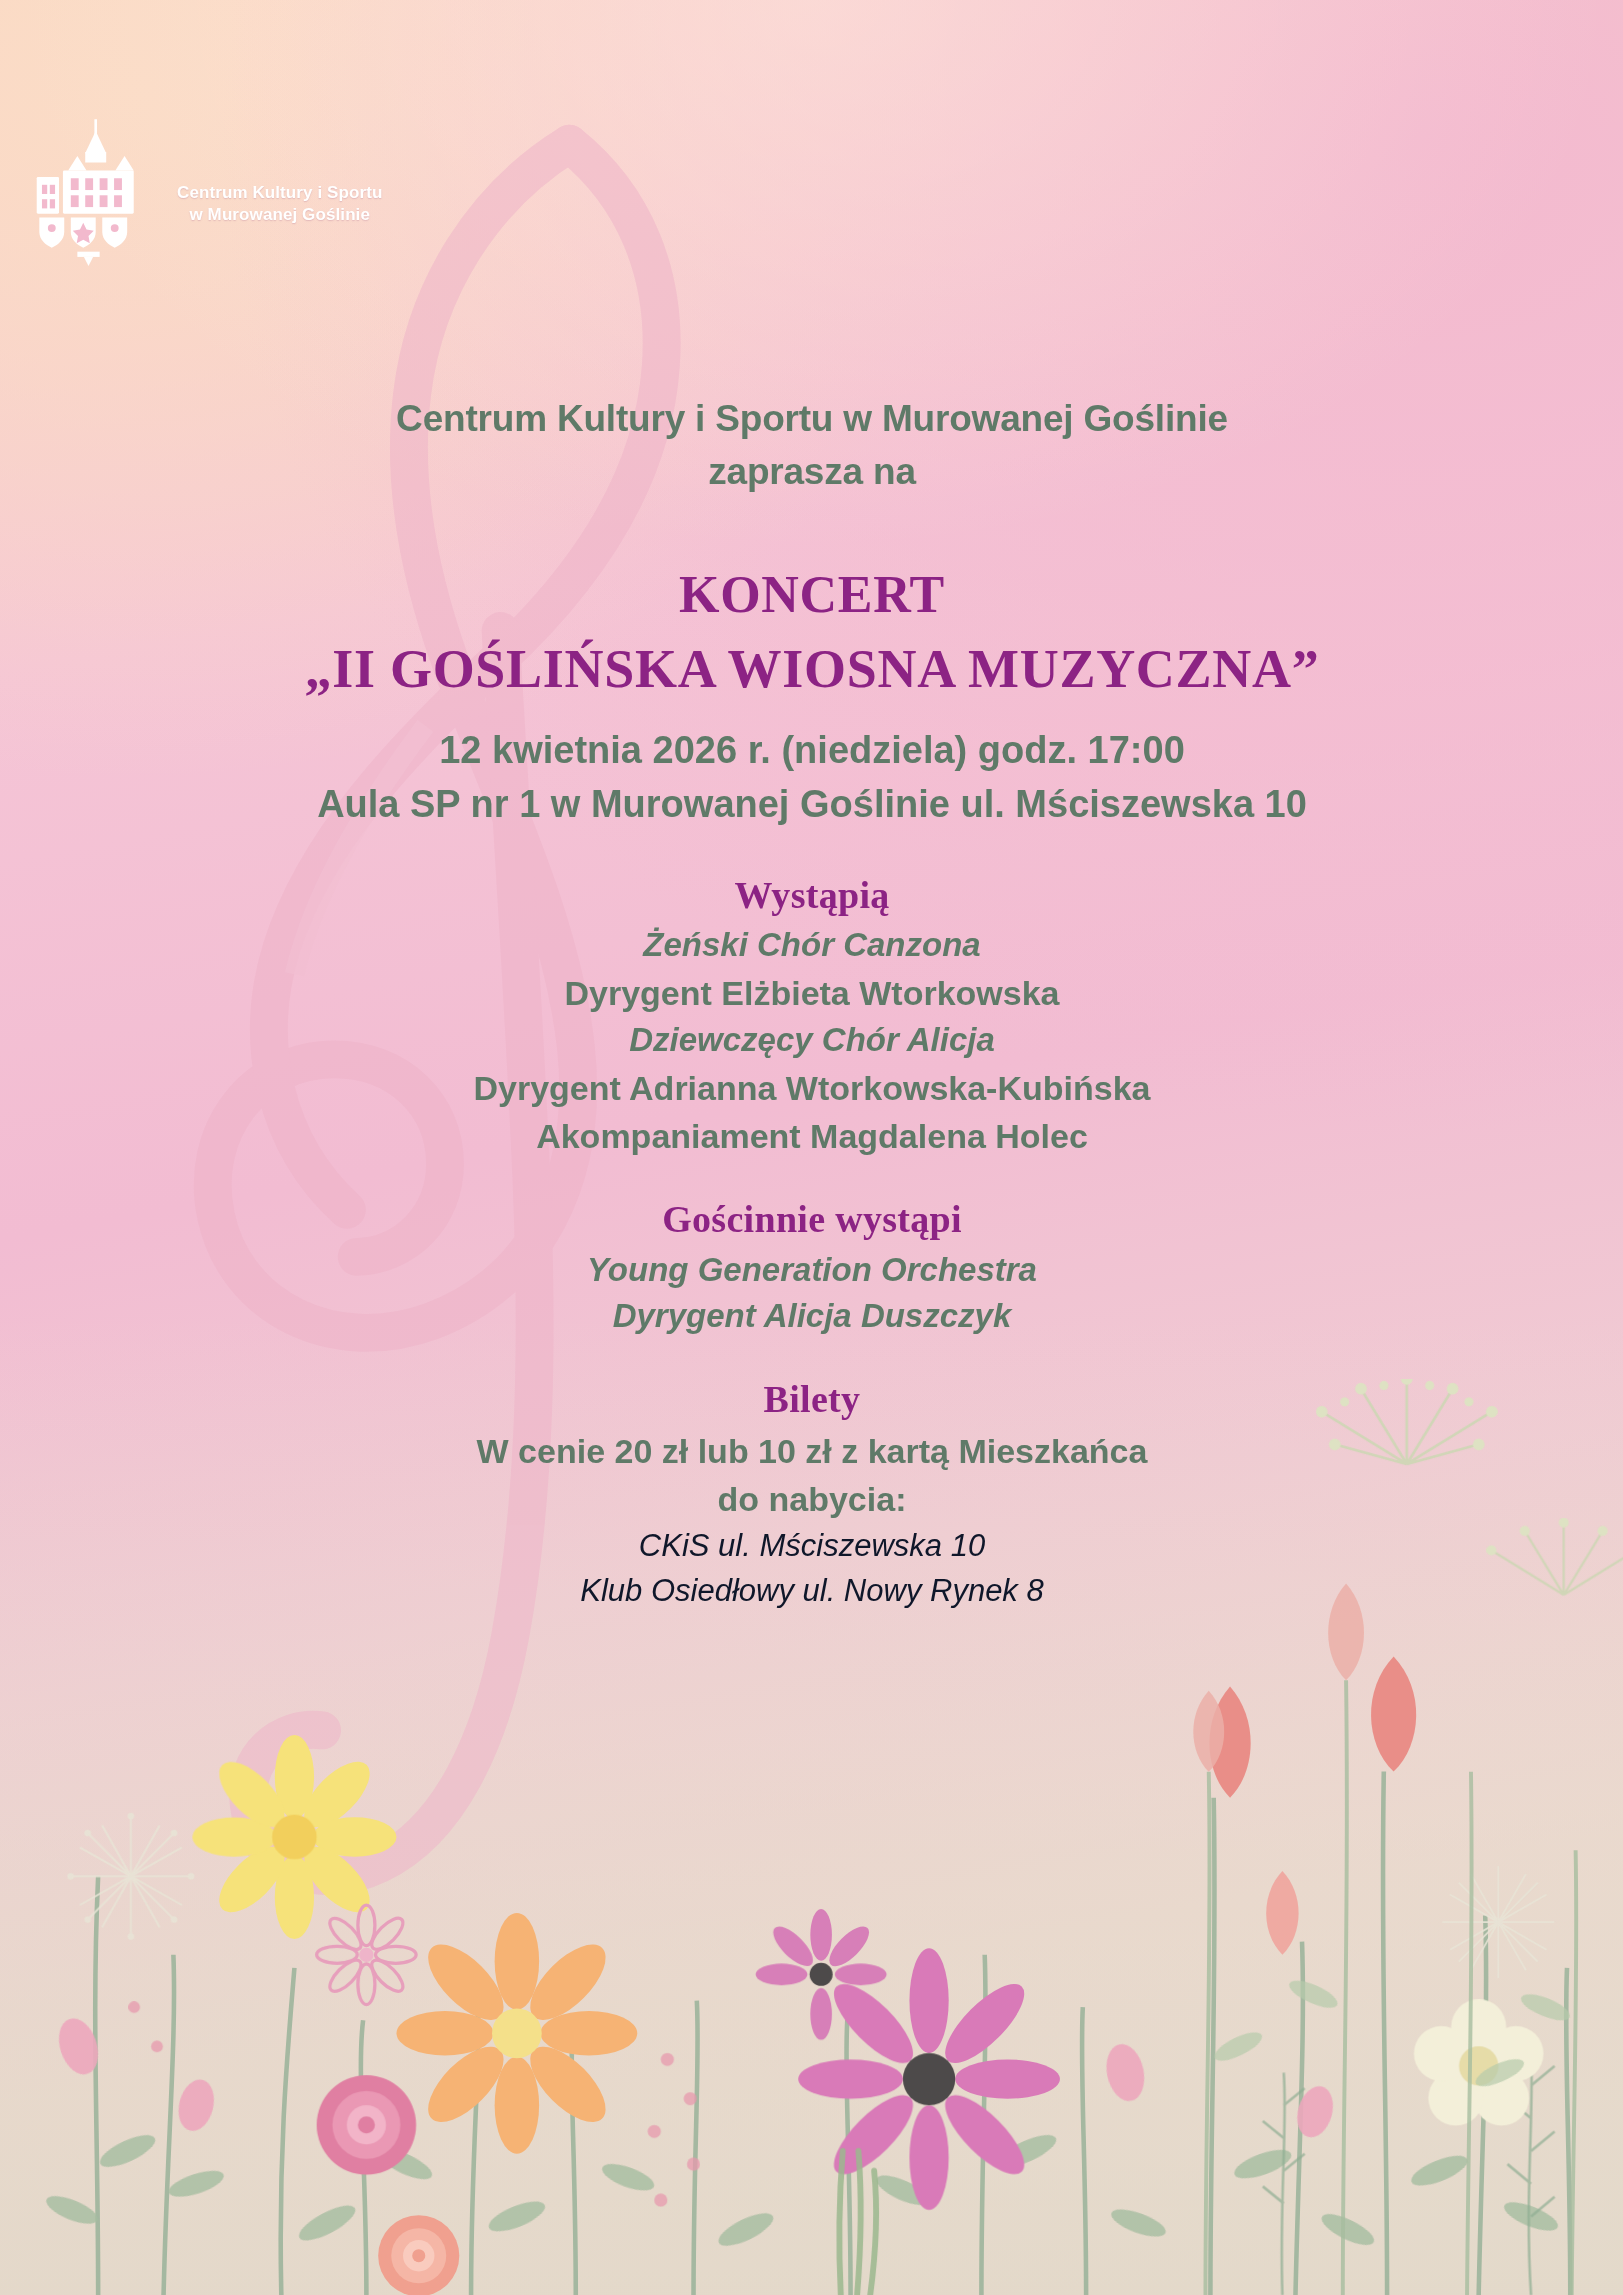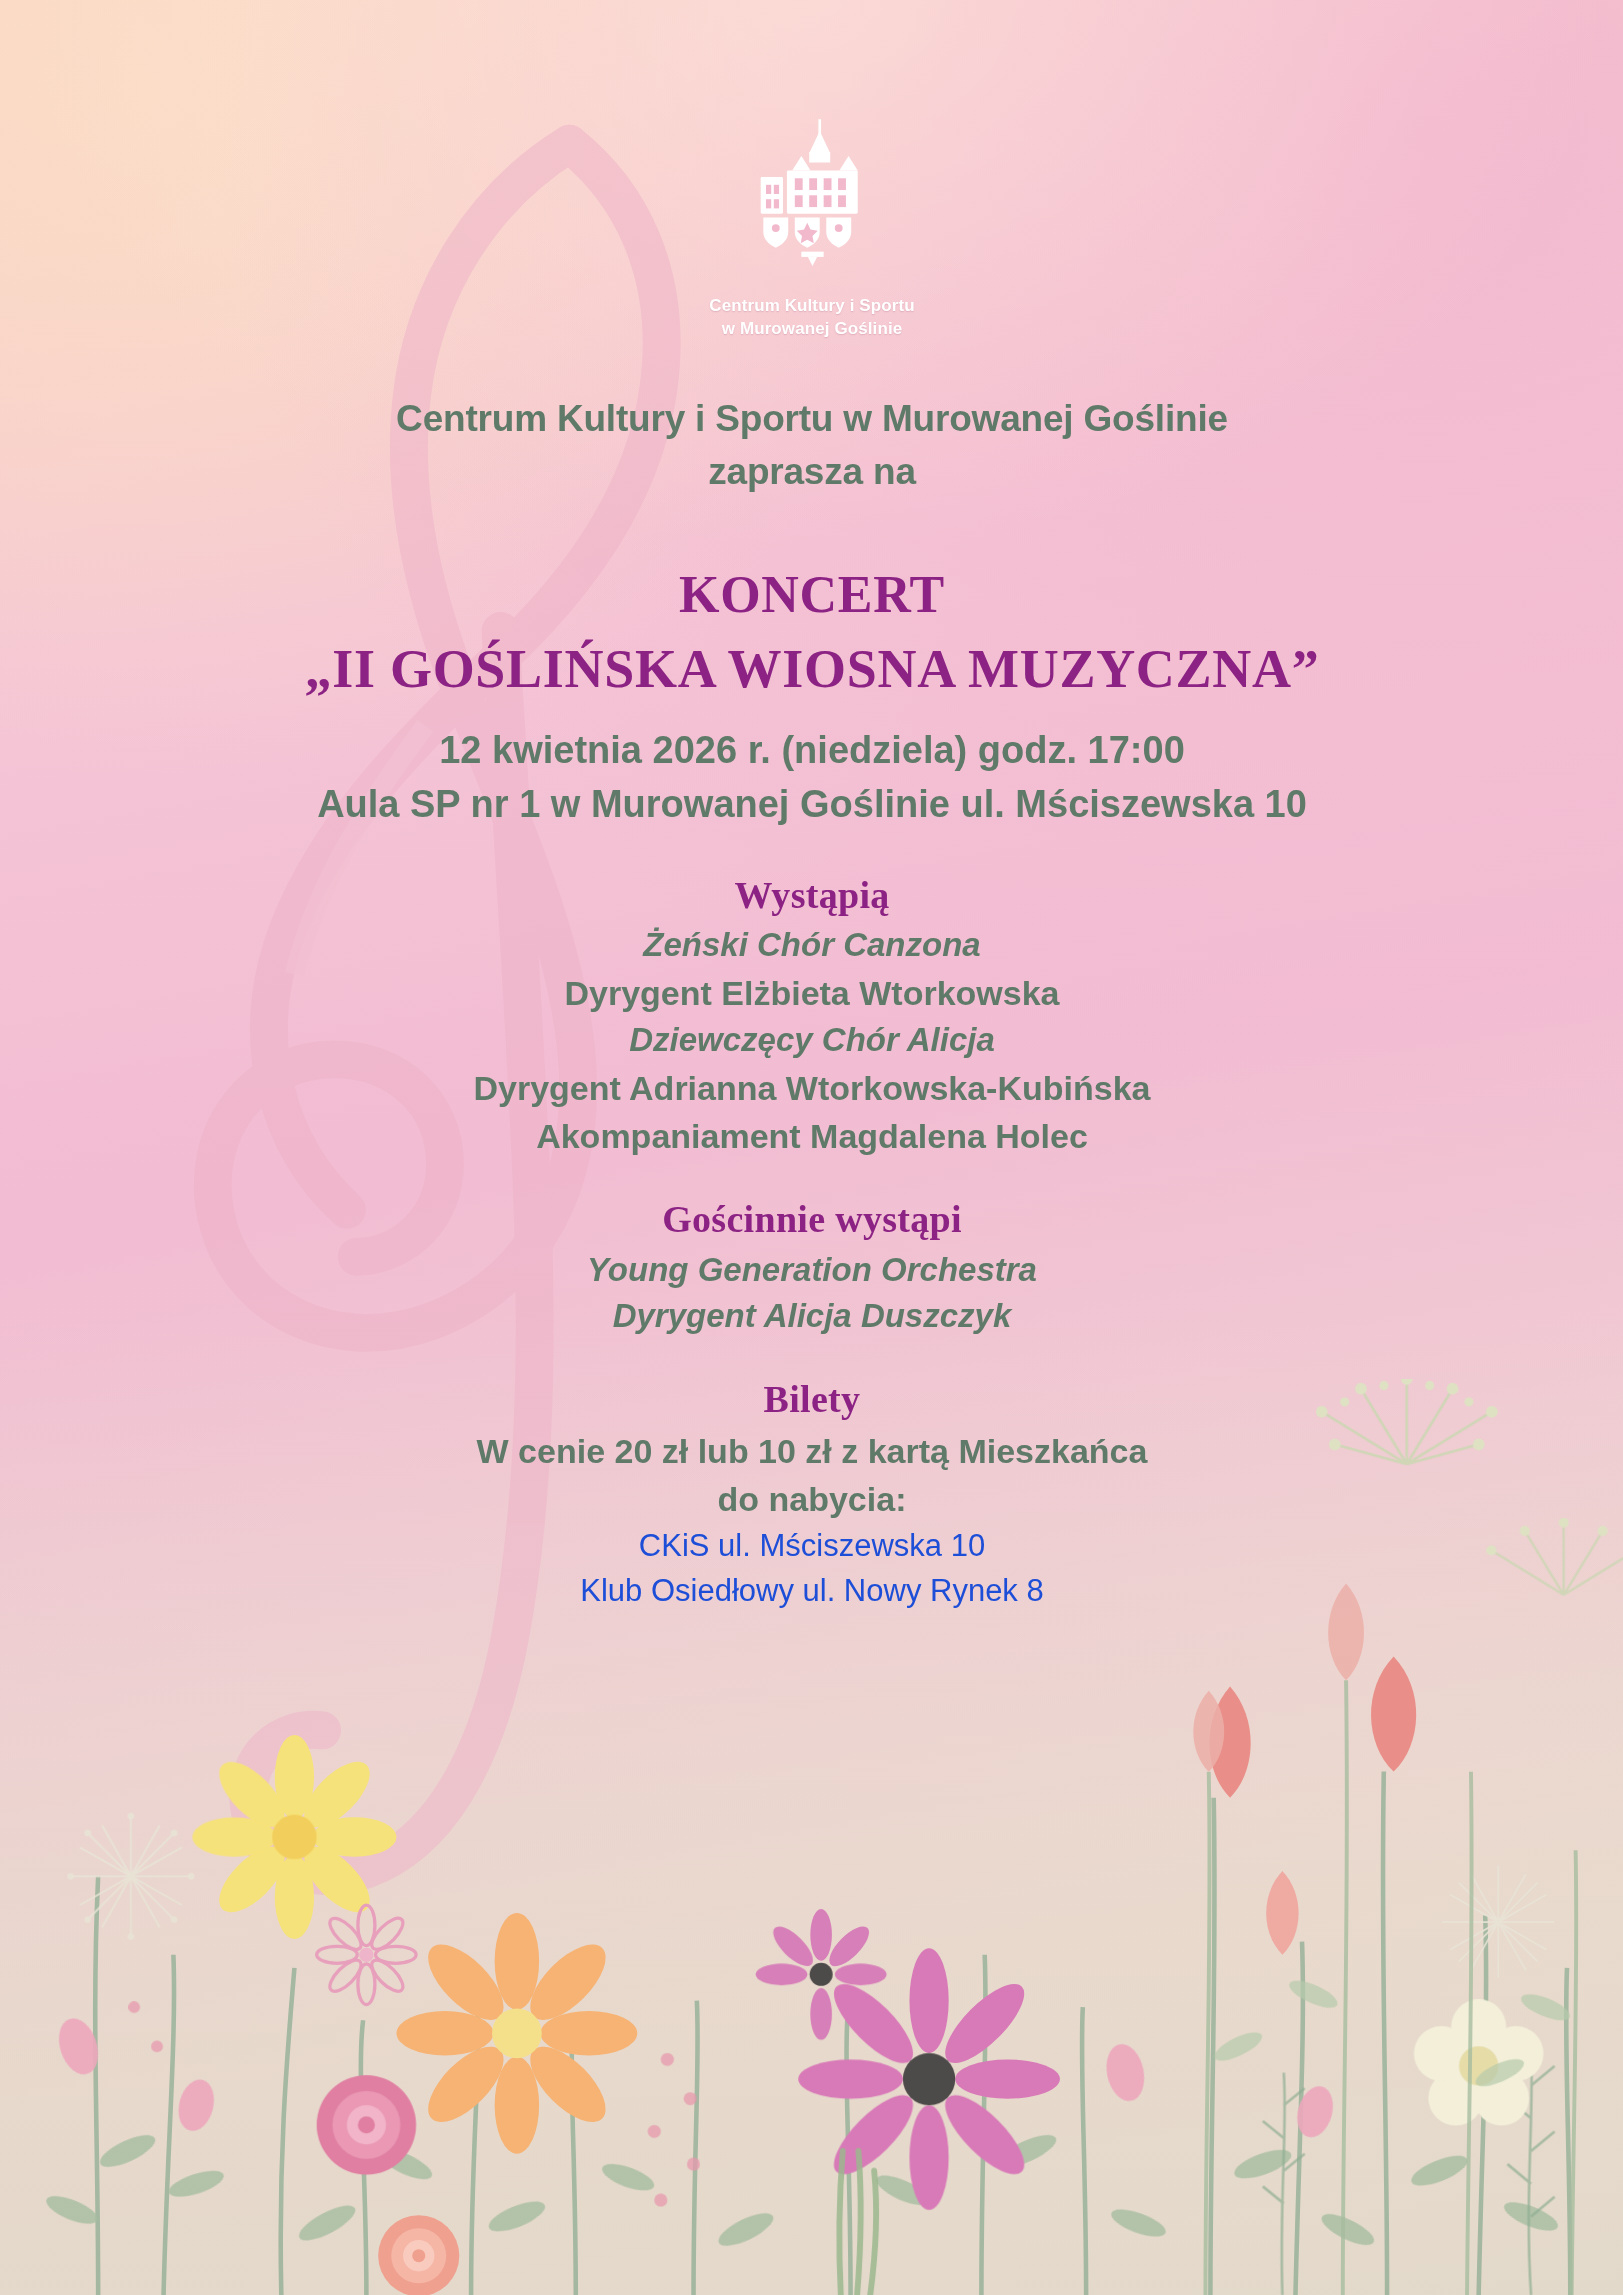--- a/index.html
+++ b/index.html
@@ -48,21 +48,20 @@
     opacity: 0.55;
     pointer-events: none;
   }
 
   
   .logo-block {
     position: absolute;
     left: 0; right: 0;
     top: 114px;
     display: flex;
-    flex-direction: column;
     align-items: center;
   }
   .logo-mark { width: 177px; height: 177px; }
   .logo-caption {
     margin-top: 3.9px;
     text-align: center;
     color: #ffffff;
     font-size: 17px;
     font-weight: 700;
     line-height: 1.35;
@@ -133,21 +132,22 @@
     line-height: 1.42;
   }
   .ticket-bold {
     font-size: 34px;
     font-weight: 700;
     color: #5f7a68;
     line-height: 1.42;
   }
   .ticket-italic {
     font-size: 31px;
-    color: #1d4ed8;
+    font-style: italic;
+    color: #0f172a;
     line-height: 1.46;
   }
 
   
   .floral {
     position: absolute;
     left: 0; right: 0;
     bottom: 0;
     height: 916px;
     pointer-events: none;

